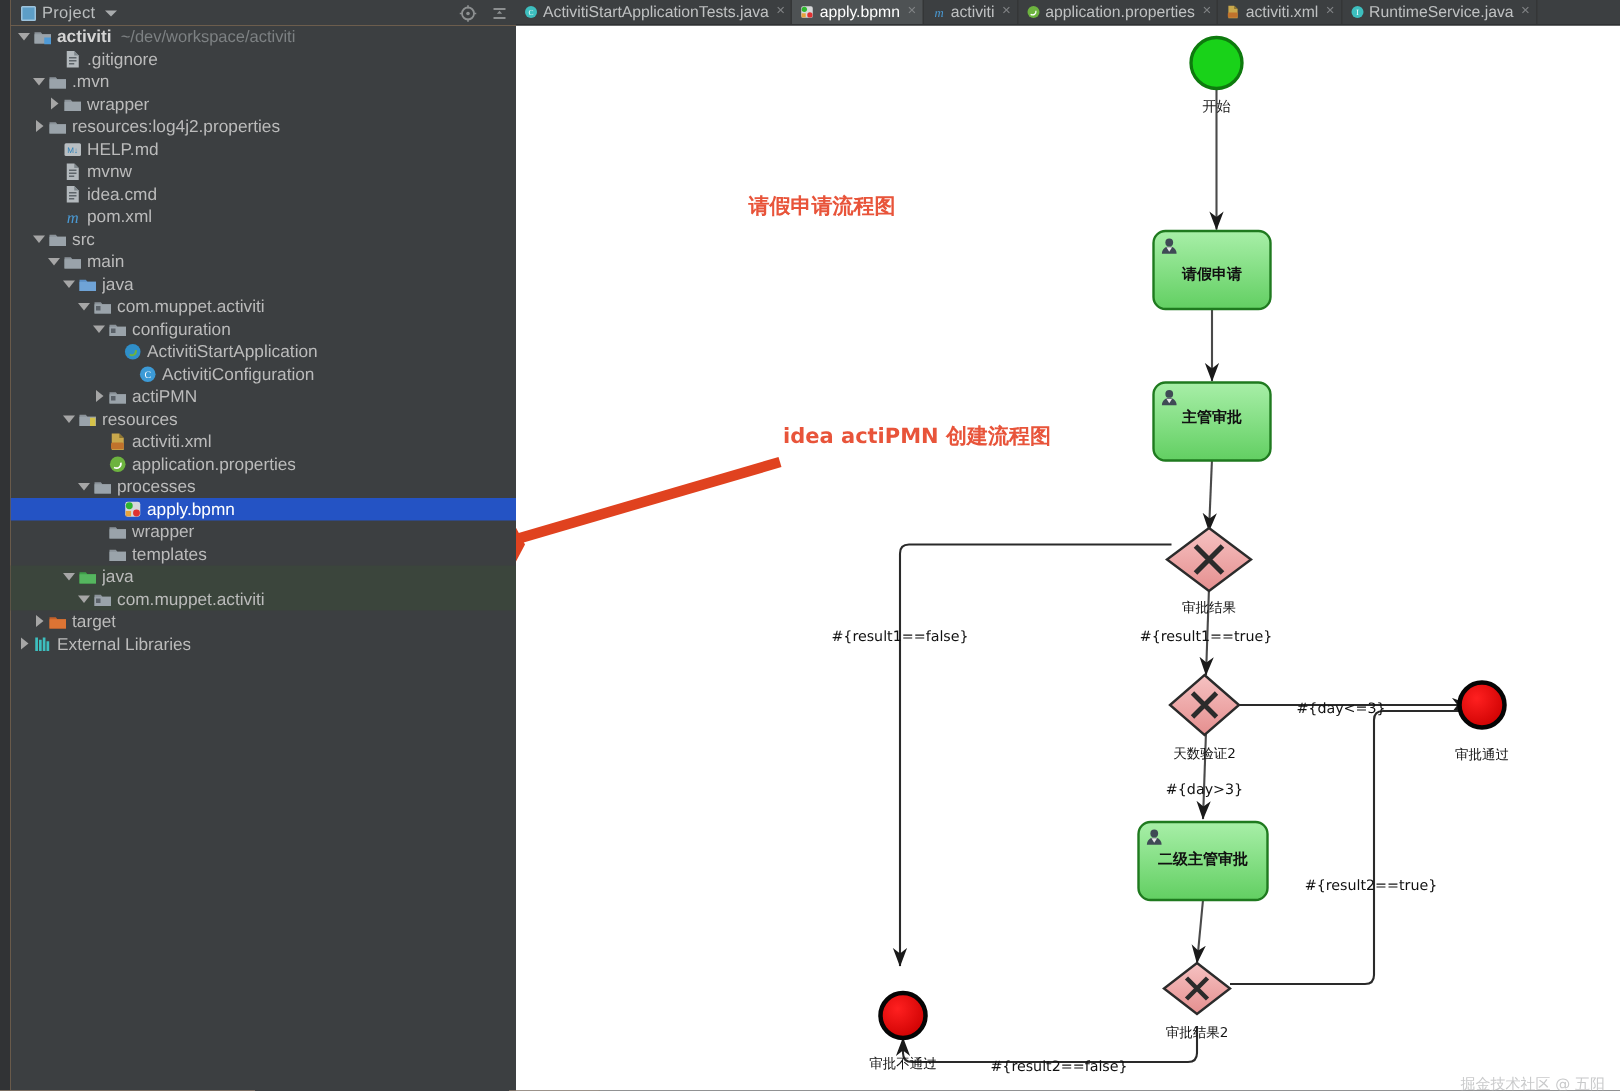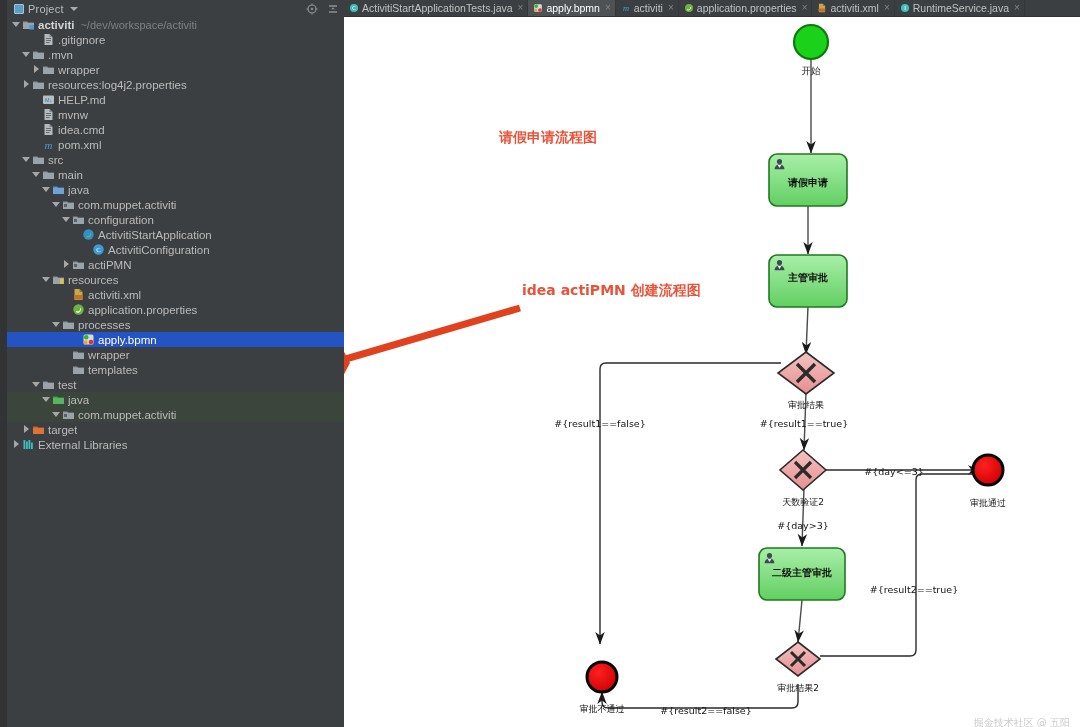--- a/index.html
+++ b/index.html
@@ -352,29 +352,20 @@
         </div>
         <div class="row">
           <span style="flex: 0 0 54px;"></span>
           <span class="twisty "></span>
           <span class="ico"><svg viewBox="0 0 13 13" width="13" height="13">
               <path d="M1 3.5h4.2l1.1 1.3H12v6.2H1z" fill="#8a9299"></path>
               <path d="M1 4.8h11v6.2H1z" fill="#9aa3aa"></path>
             </svg></span>
           <span class="lbl">templates</span>
         </div>
-        <div class="row">
-          <span style="flex: 0 0 24px;"></span>
-          <span class="twisty open"></span>
-          <span class="ico"><svg viewBox="0 0 13 13" width="13" height="13">
-              <path d="M1 3.5h4.2l1.1 1.3H12v6.2H1z" fill="#8a9299"></path>
-              <path d="M1 4.8h11v6.2H1z" fill="#9aa3aa"></path>
-            </svg></span>
-          <span class="lbl">test</span>
-        </div>
         <div class="row tinted">
           <span style="flex: 0 0 34px;"></span>
           <span class="twisty open"></span>
           <span class="ico"><svg viewBox="0 0 13 13" width="13" height="13">
               <path d="M1 3.5h4.2l1.1 1.3H12v6.2H1z" fill="#3f9e49"></path>
               <path d="M1 4.8h11v6.2H1z" fill="#55b65f"></path>
             </svg></span>
           <span class="lbl">java</span>
         </div>
         <div class="row tinted">

